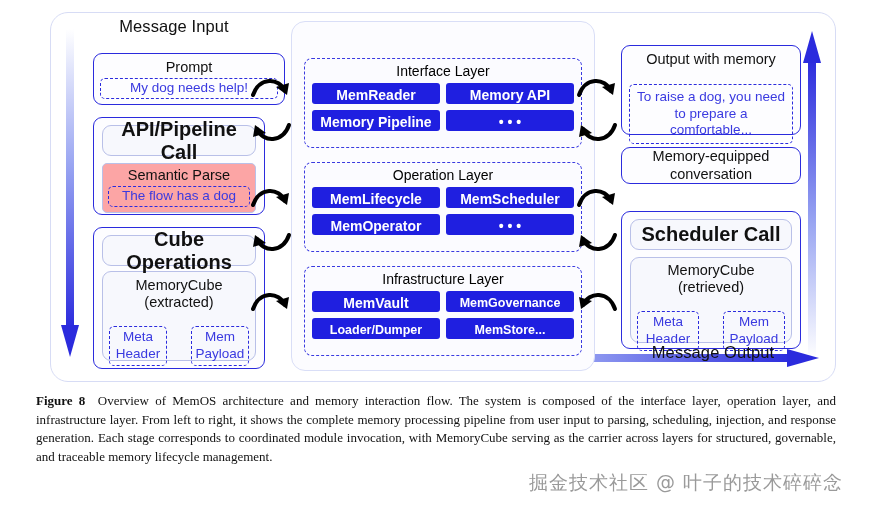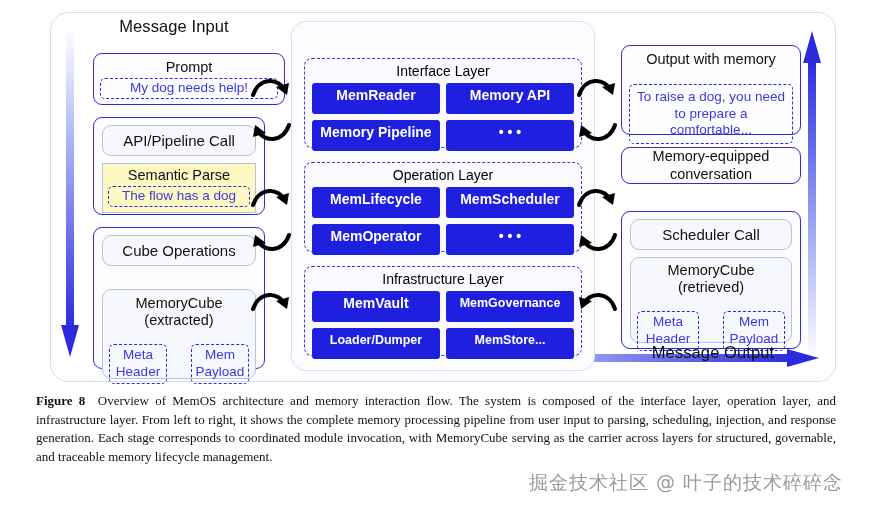--- a/index.html
+++ b/index.html
@@ -32,62 +32,62 @@
   }
   .col-title.accent{color:#2b2bdd;font-size:15px;}
 
   
   .card{
     border:1.6px solid #2b2bdd;border-radius:9px;background:#fdfdff;
     box-sizing:border-box;
   }
   .card-soft{
     border:1.2px solid #b9c0e8;border-radius:9px;background:#f7f8fd;
-    box-sizing:border-box;text-align:center;color:#111;font-size:15px;
-    display:flex;align-items:center;justify-content:center;
+    box-sizing:border-box;text-align:center;color:#111;font-size:20px;
+    display:flex;align-items:center;justify-content:center;font-weight:bold;
   }
   .card-label{text-align:center;font-size:14.5px;color:#111;line-height:1.15;}
   .dashed-quote{
     border:1.8px dashed #2b2bdd;border-radius:5px;color:#3a3ae0;
     font-size:13.5px;text-align:center;line-height:1.25;box-sizing:border-box;
   }
 
   
   #prompt-card{position:absolute;left:28px;top:32px;width:192px;height:52px;padding:4px 6px;}
   #prompt-title{margin:1px 0 2px 0;}
   #prompt-quote{padding:1px 3px;}
 
   #parse-card{position:absolute;left:28px;top:96px;width:172px;height:98px;padding:7px 8px;}
   #api-pill{height:31px;margin-bottom:7px;}
-  #parse-pill{height:50px;border:1.2px solid #b9c0e8;border-radius:0;background:#fef9c3;
+  #parse-pill{height:50px;border:1.2px solid #b9c0e8;border-radius:5px;background:#fca5a5;
               box-sizing:border-box;padding:3px 5px;}
   #parse-pill .card-label{margin-bottom:2px;}
   #parse-quote{padding:1px 2px;}
 
   #cube-card{position:absolute;left:28px;top:206px;width:172px;height:142px;padding:7px 8px;}
-  #cube-ops-pill{height:31px;margin-bottom:23px;}
+  #cube-ops-pill{height:31px;margin-bottom:5px;}
   #memcube-pill{height:90px;border:1.2px solid #b9c0e8;border-radius:9px;background:#f7f8fd;
                 box-sizing:border-box;padding:5px 6px;}
   .cube-split{display:flex;gap:24px;margin-top:16px;}
   .cube-split .dashed-quote{flex:1;padding:2px 0;}
 
   
   .layer{
     position:absolute;left:12px;width:278px;
     border:1.7px dashed #3a3ae0;border-radius:8px;background:#fbfbff;
     box-sizing:border-box;padding:3px 7px 7px 7px;
   }
   #layer-interface{top:36px;height:90px;}
   #layer-operation{top:140px;height:90px;}
   #layer-infra{top:244px;height:90px;}
   .layer-title{text-align:center;color:#000000;font-size:14px;margin:1px 0 4px 0;}
   .layer-grid{display:grid;grid-template-columns:1fr 1fr;gap:6px;}
   .mod{
     background:#1f1fe0;color:#fff;font-size:14px;font-weight:bold;
-    text-align:center;line-height:25px;height:31px;border-radius:3px;
+    text-align:center;line-height:25px;height:21px;border-radius:3px;
     white-space:nowrap;overflow:hidden;
   }
   .mod.small{font-size:12.5px;}
 
   
   #output-card{position:absolute;left:14px;top:24px;width:180px;height:90px;padding:4px 7px;}
   #output-title{margin:1px 0 16px 0;}
   #output-quote{padding:4px 4px;}
 
   #memeq-card{position:absolute;left:14px;top:126px;width:180px;height:37px;

